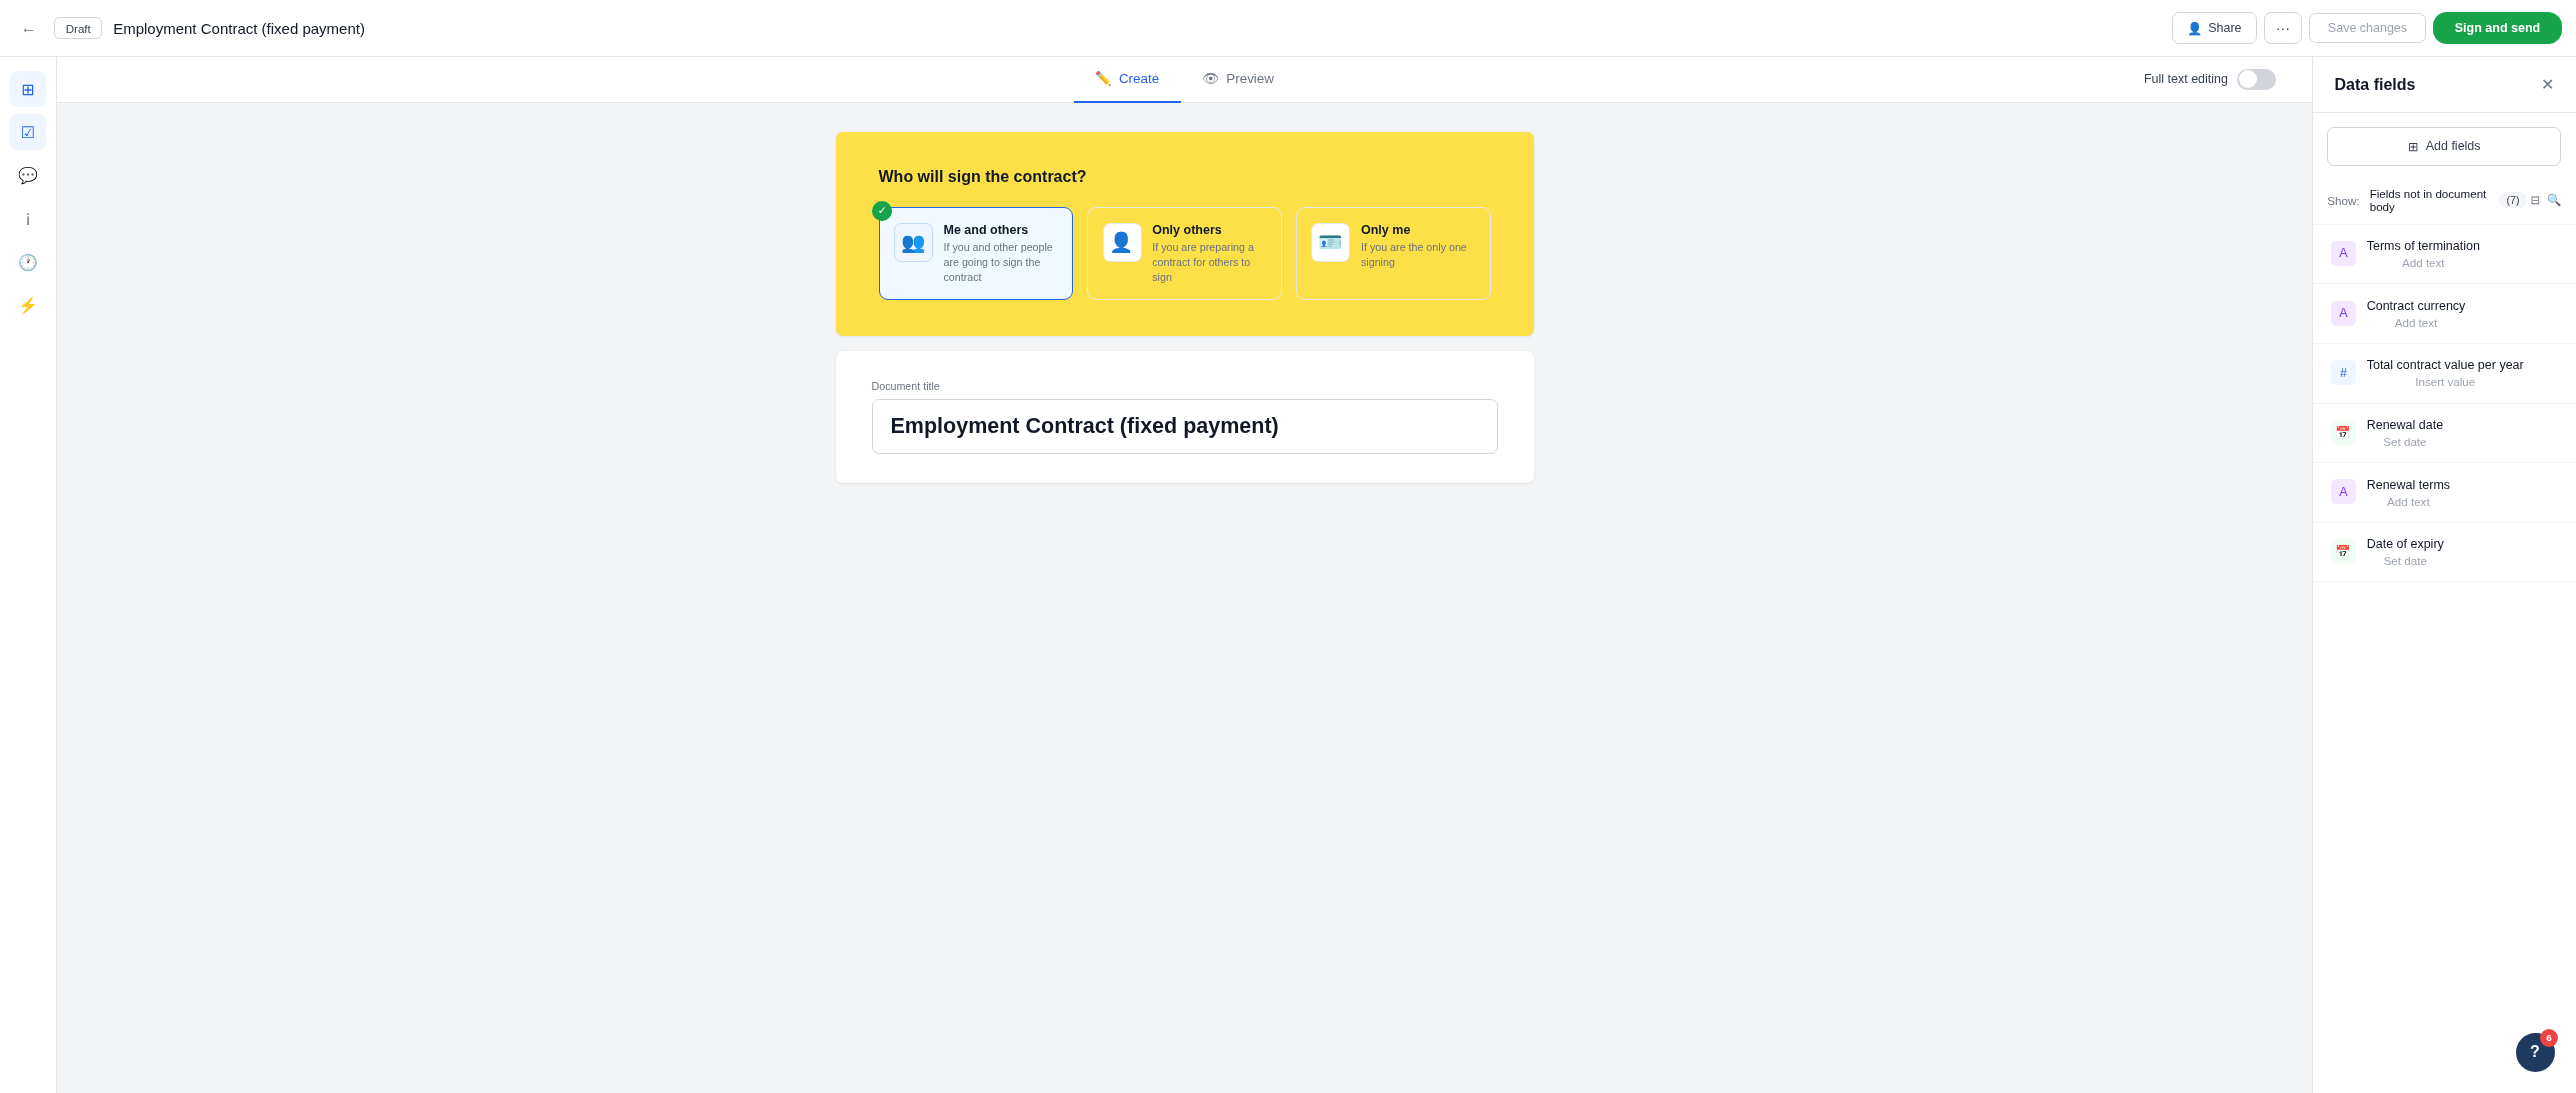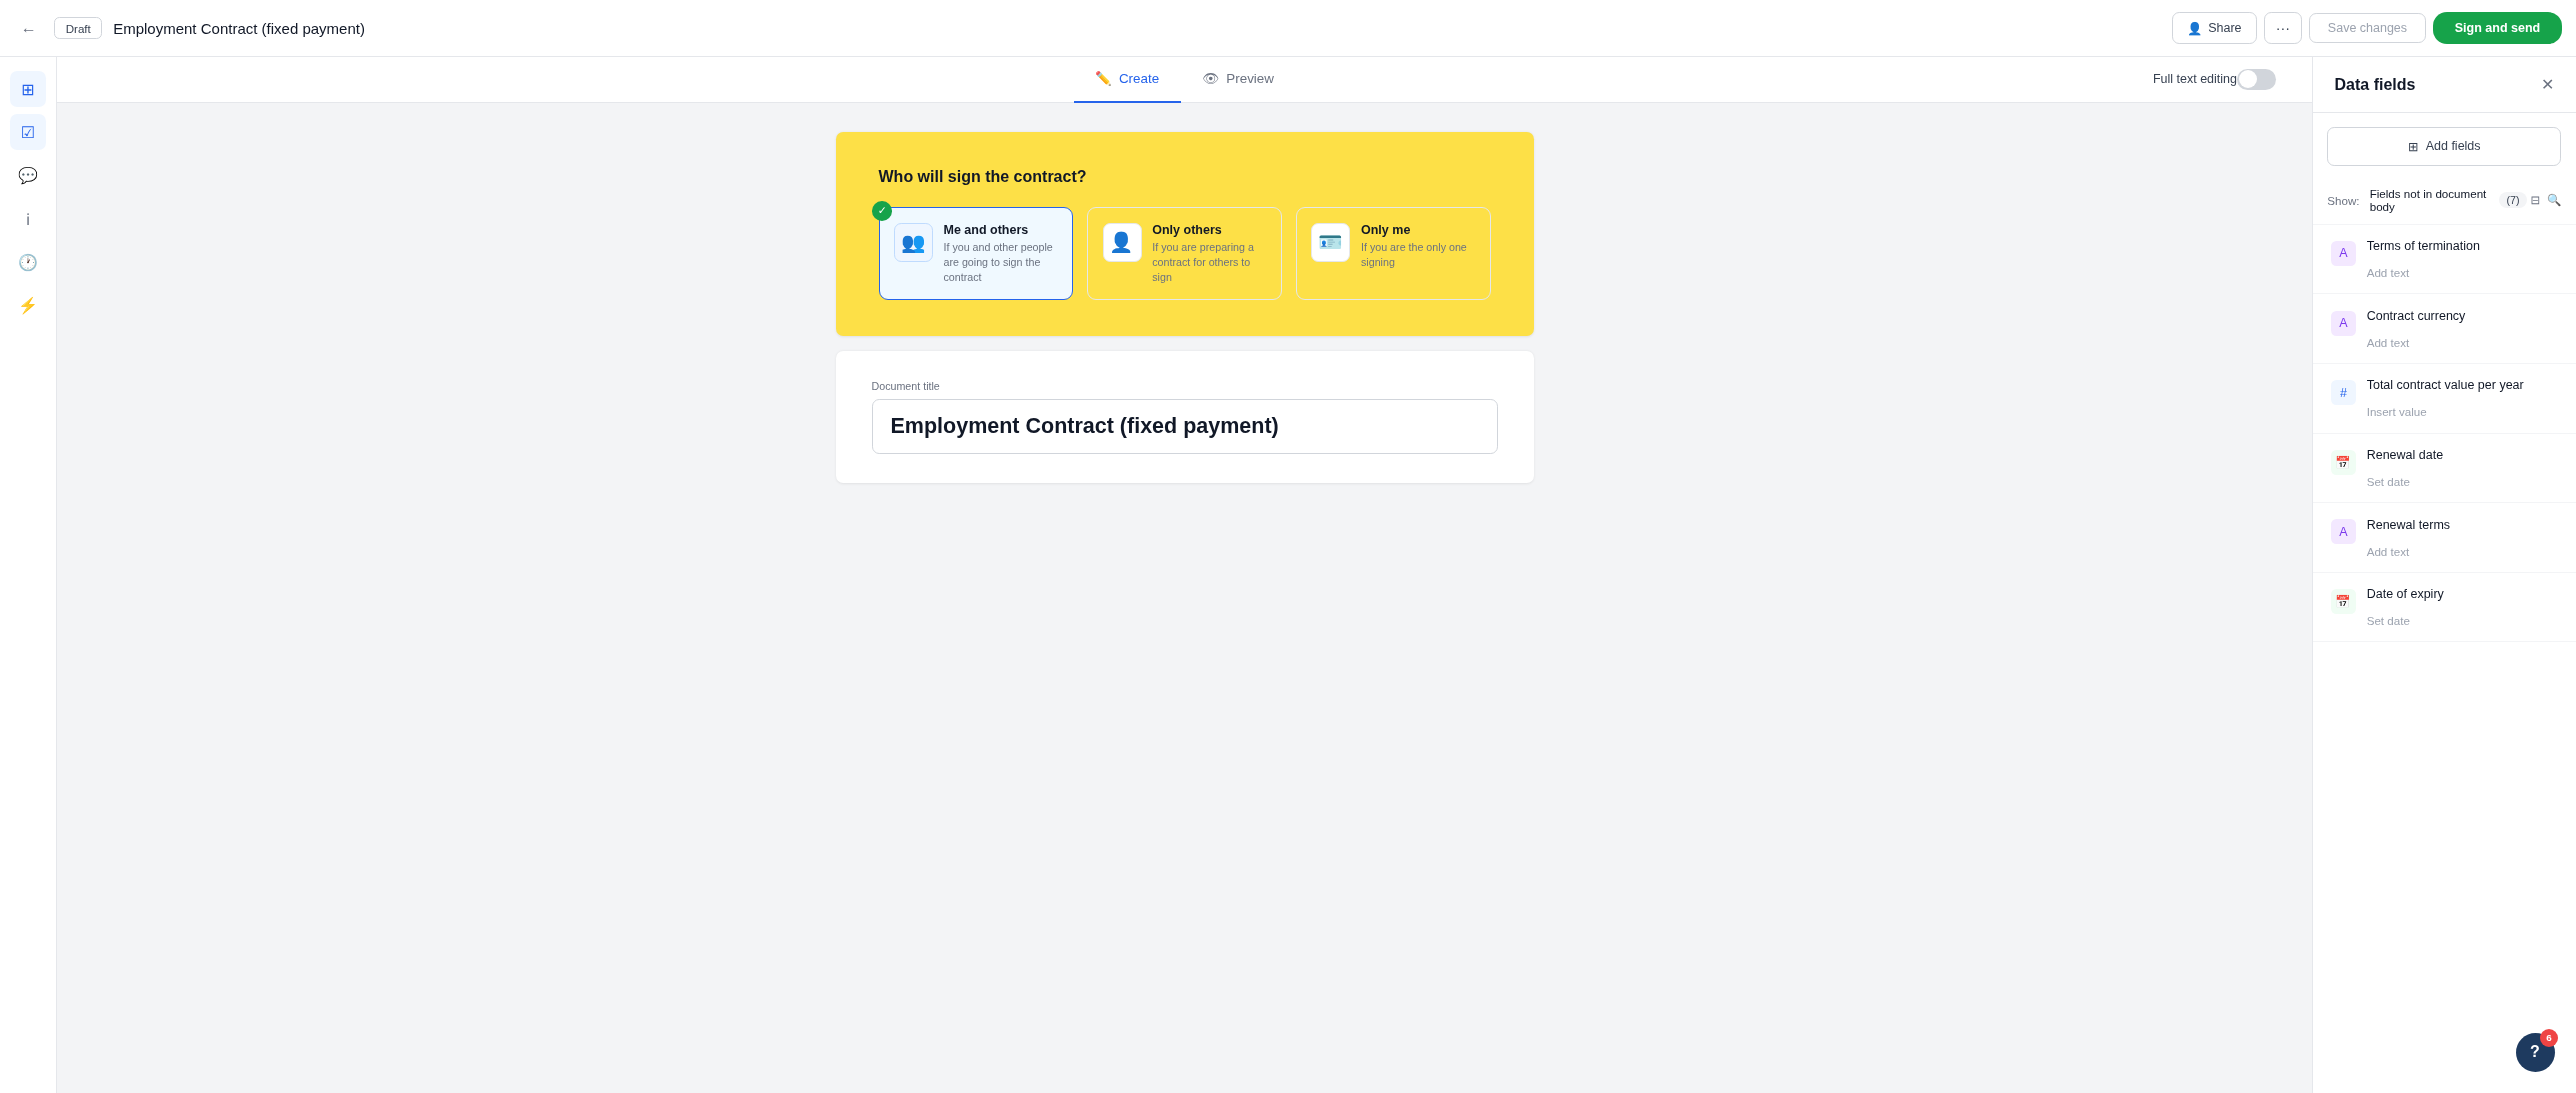--- a/index.html
+++ b/index.html
@@ -150,20 +150,21 @@
     .tab-item.active {
       color: #2563eb;
       border-bottom-color: #2563eb;
       font-weight: 500;
     }
     .full-text-editing {
       position: absolute;
       right: 36px;
       display: flex;
       align-items: center;
+      gap: 9px;
       font-size: 12.5px;
       color: #374151;
     }
     .toggle {
       width: 39px; height: 21.5px;
       background: #d1d5db;
       border-radius: 10.7px;
       position: relative;
       cursor: pointer;
     }
@@ -410,21 +411,22 @@
     .field-icon.number-icon { background: #eff6ff; color: #2563eb; }
     .field-icon.date-icon { background: #f0fdf4; color: #16a34a; }
     .field-name {
       font-size: 12.5px;
       font-weight: 500;
       color: #111827;
     }
     .field-action {
       font-size: 11.6px;
       color: #9ca3af;
-      margin-top: 13px;
+      margin-top: 3px;
+      text-align: center;
     }
 
     
     .help-badge {
       position: fixed;
       bottom: 21.5px;
       right: 21.5px;
       width: 39px; height: 39px;
       background: #1e3a5f;
       border-radius: 50%;

